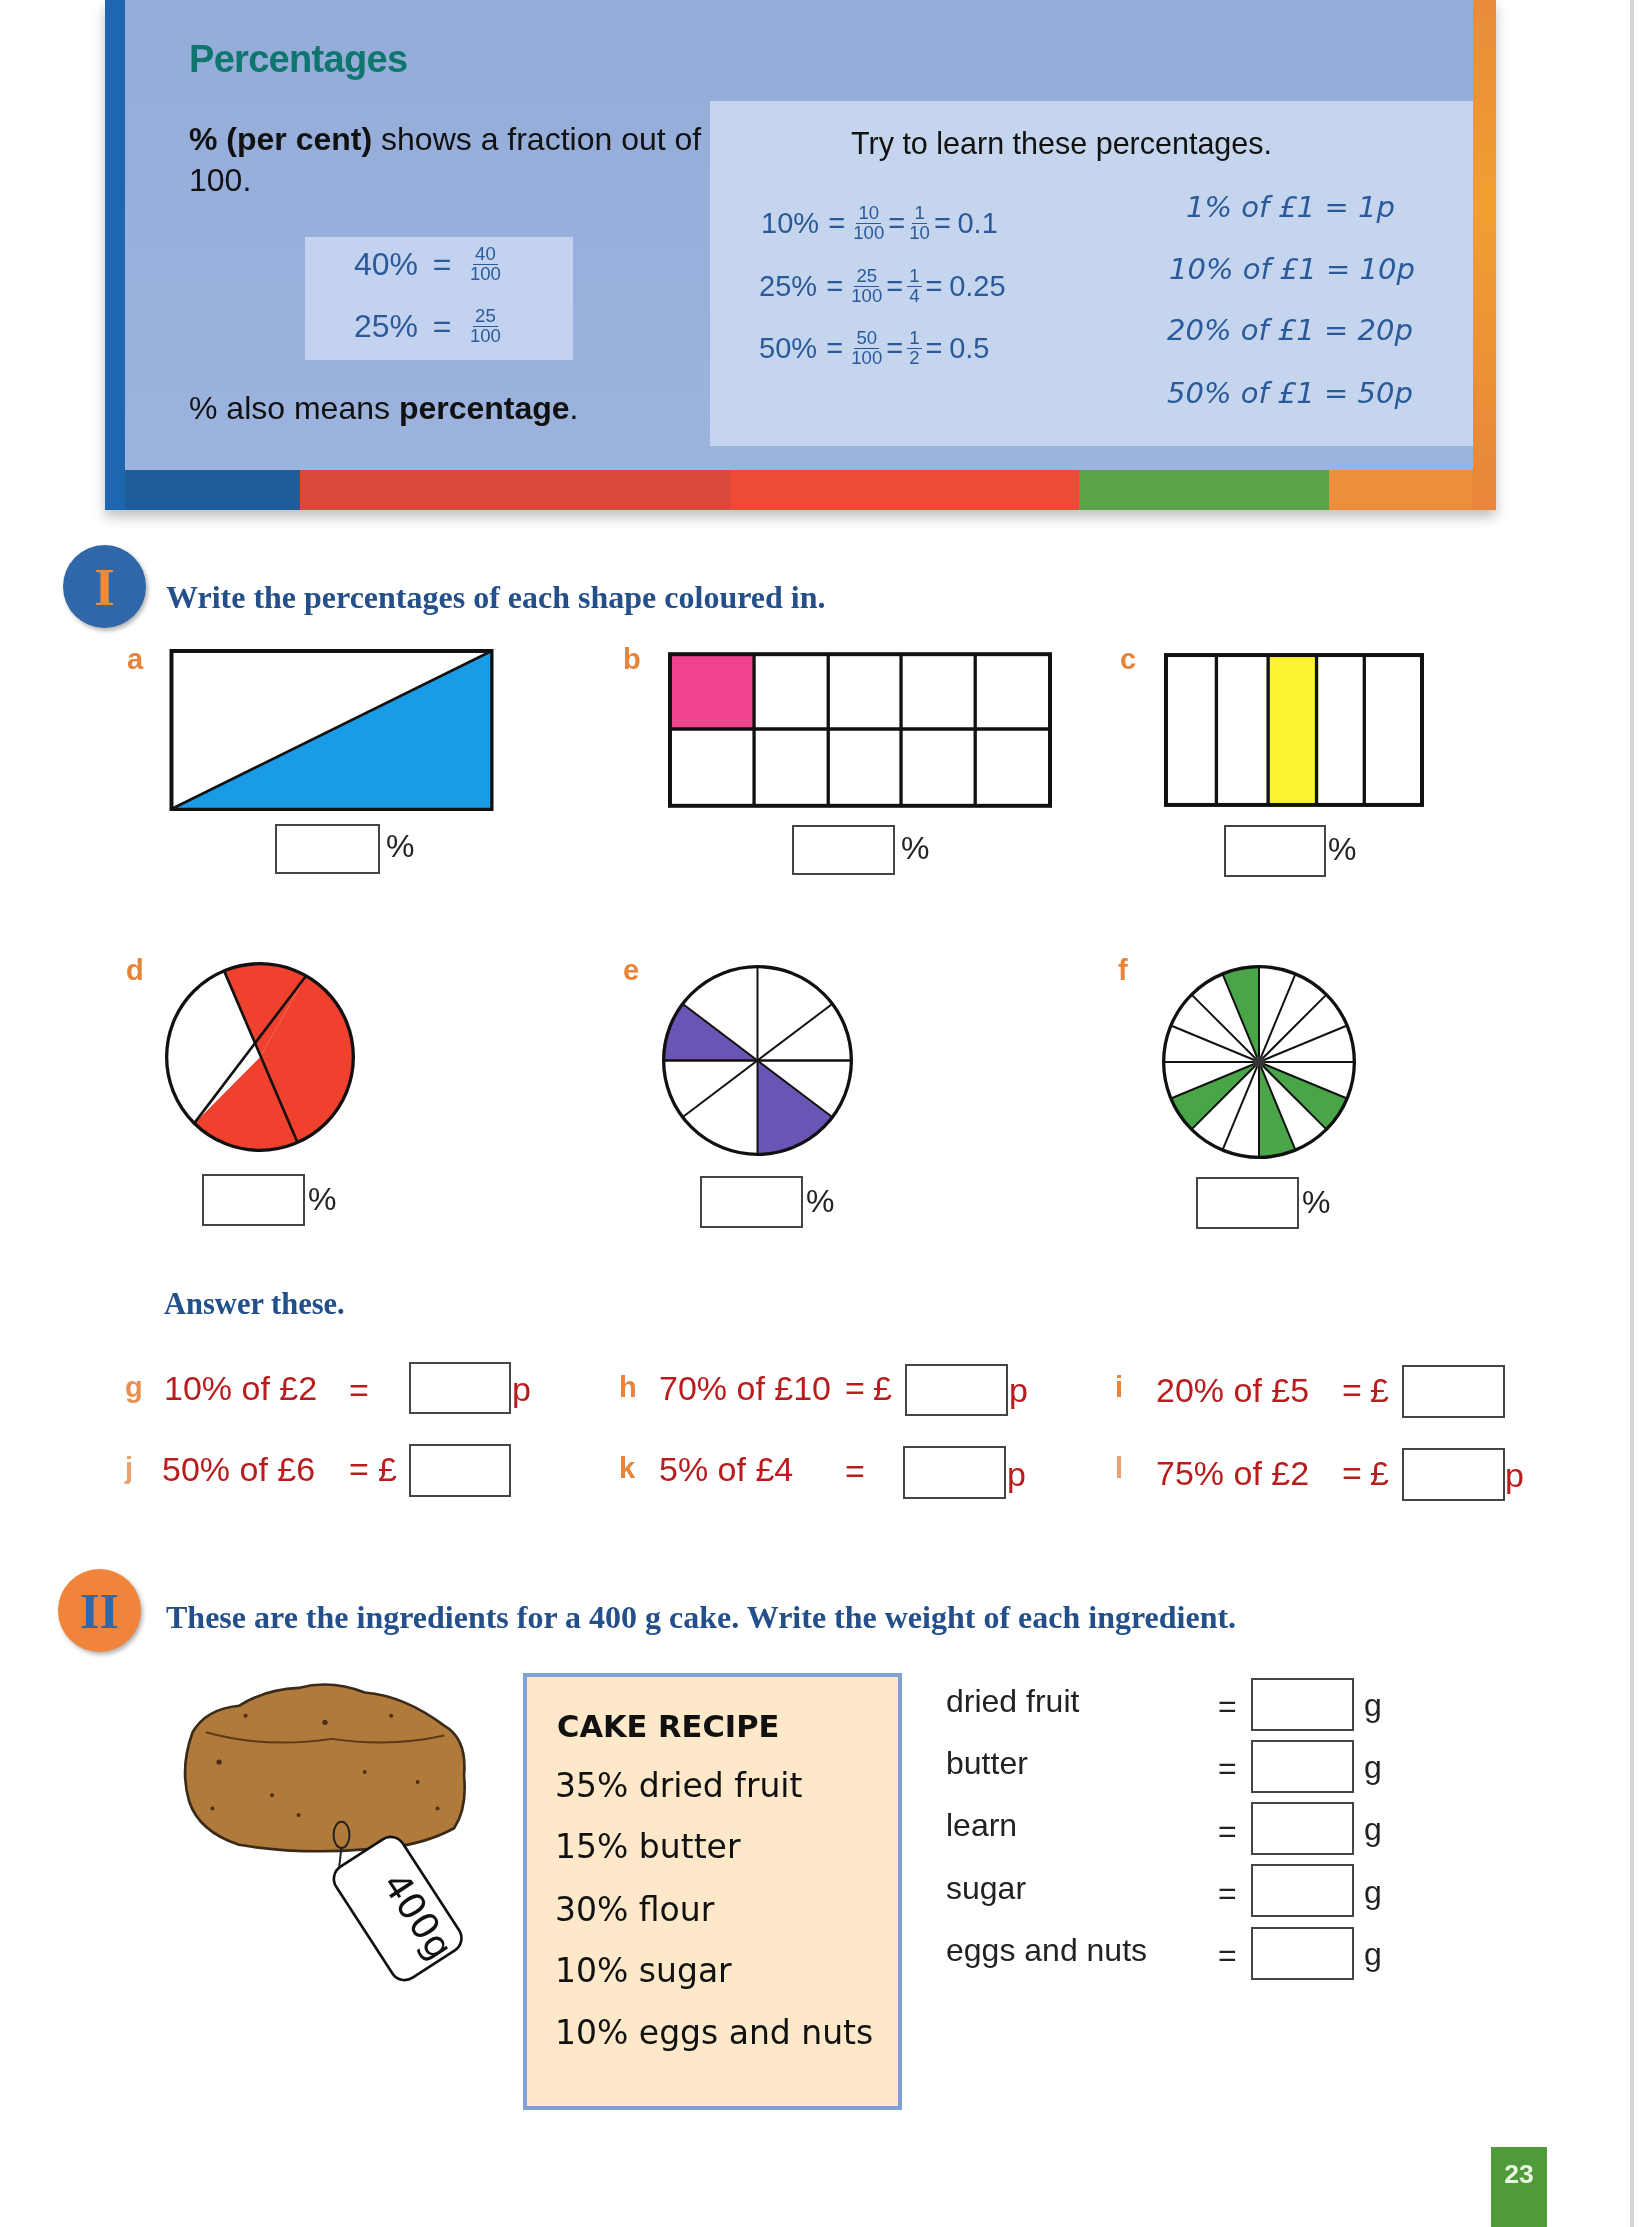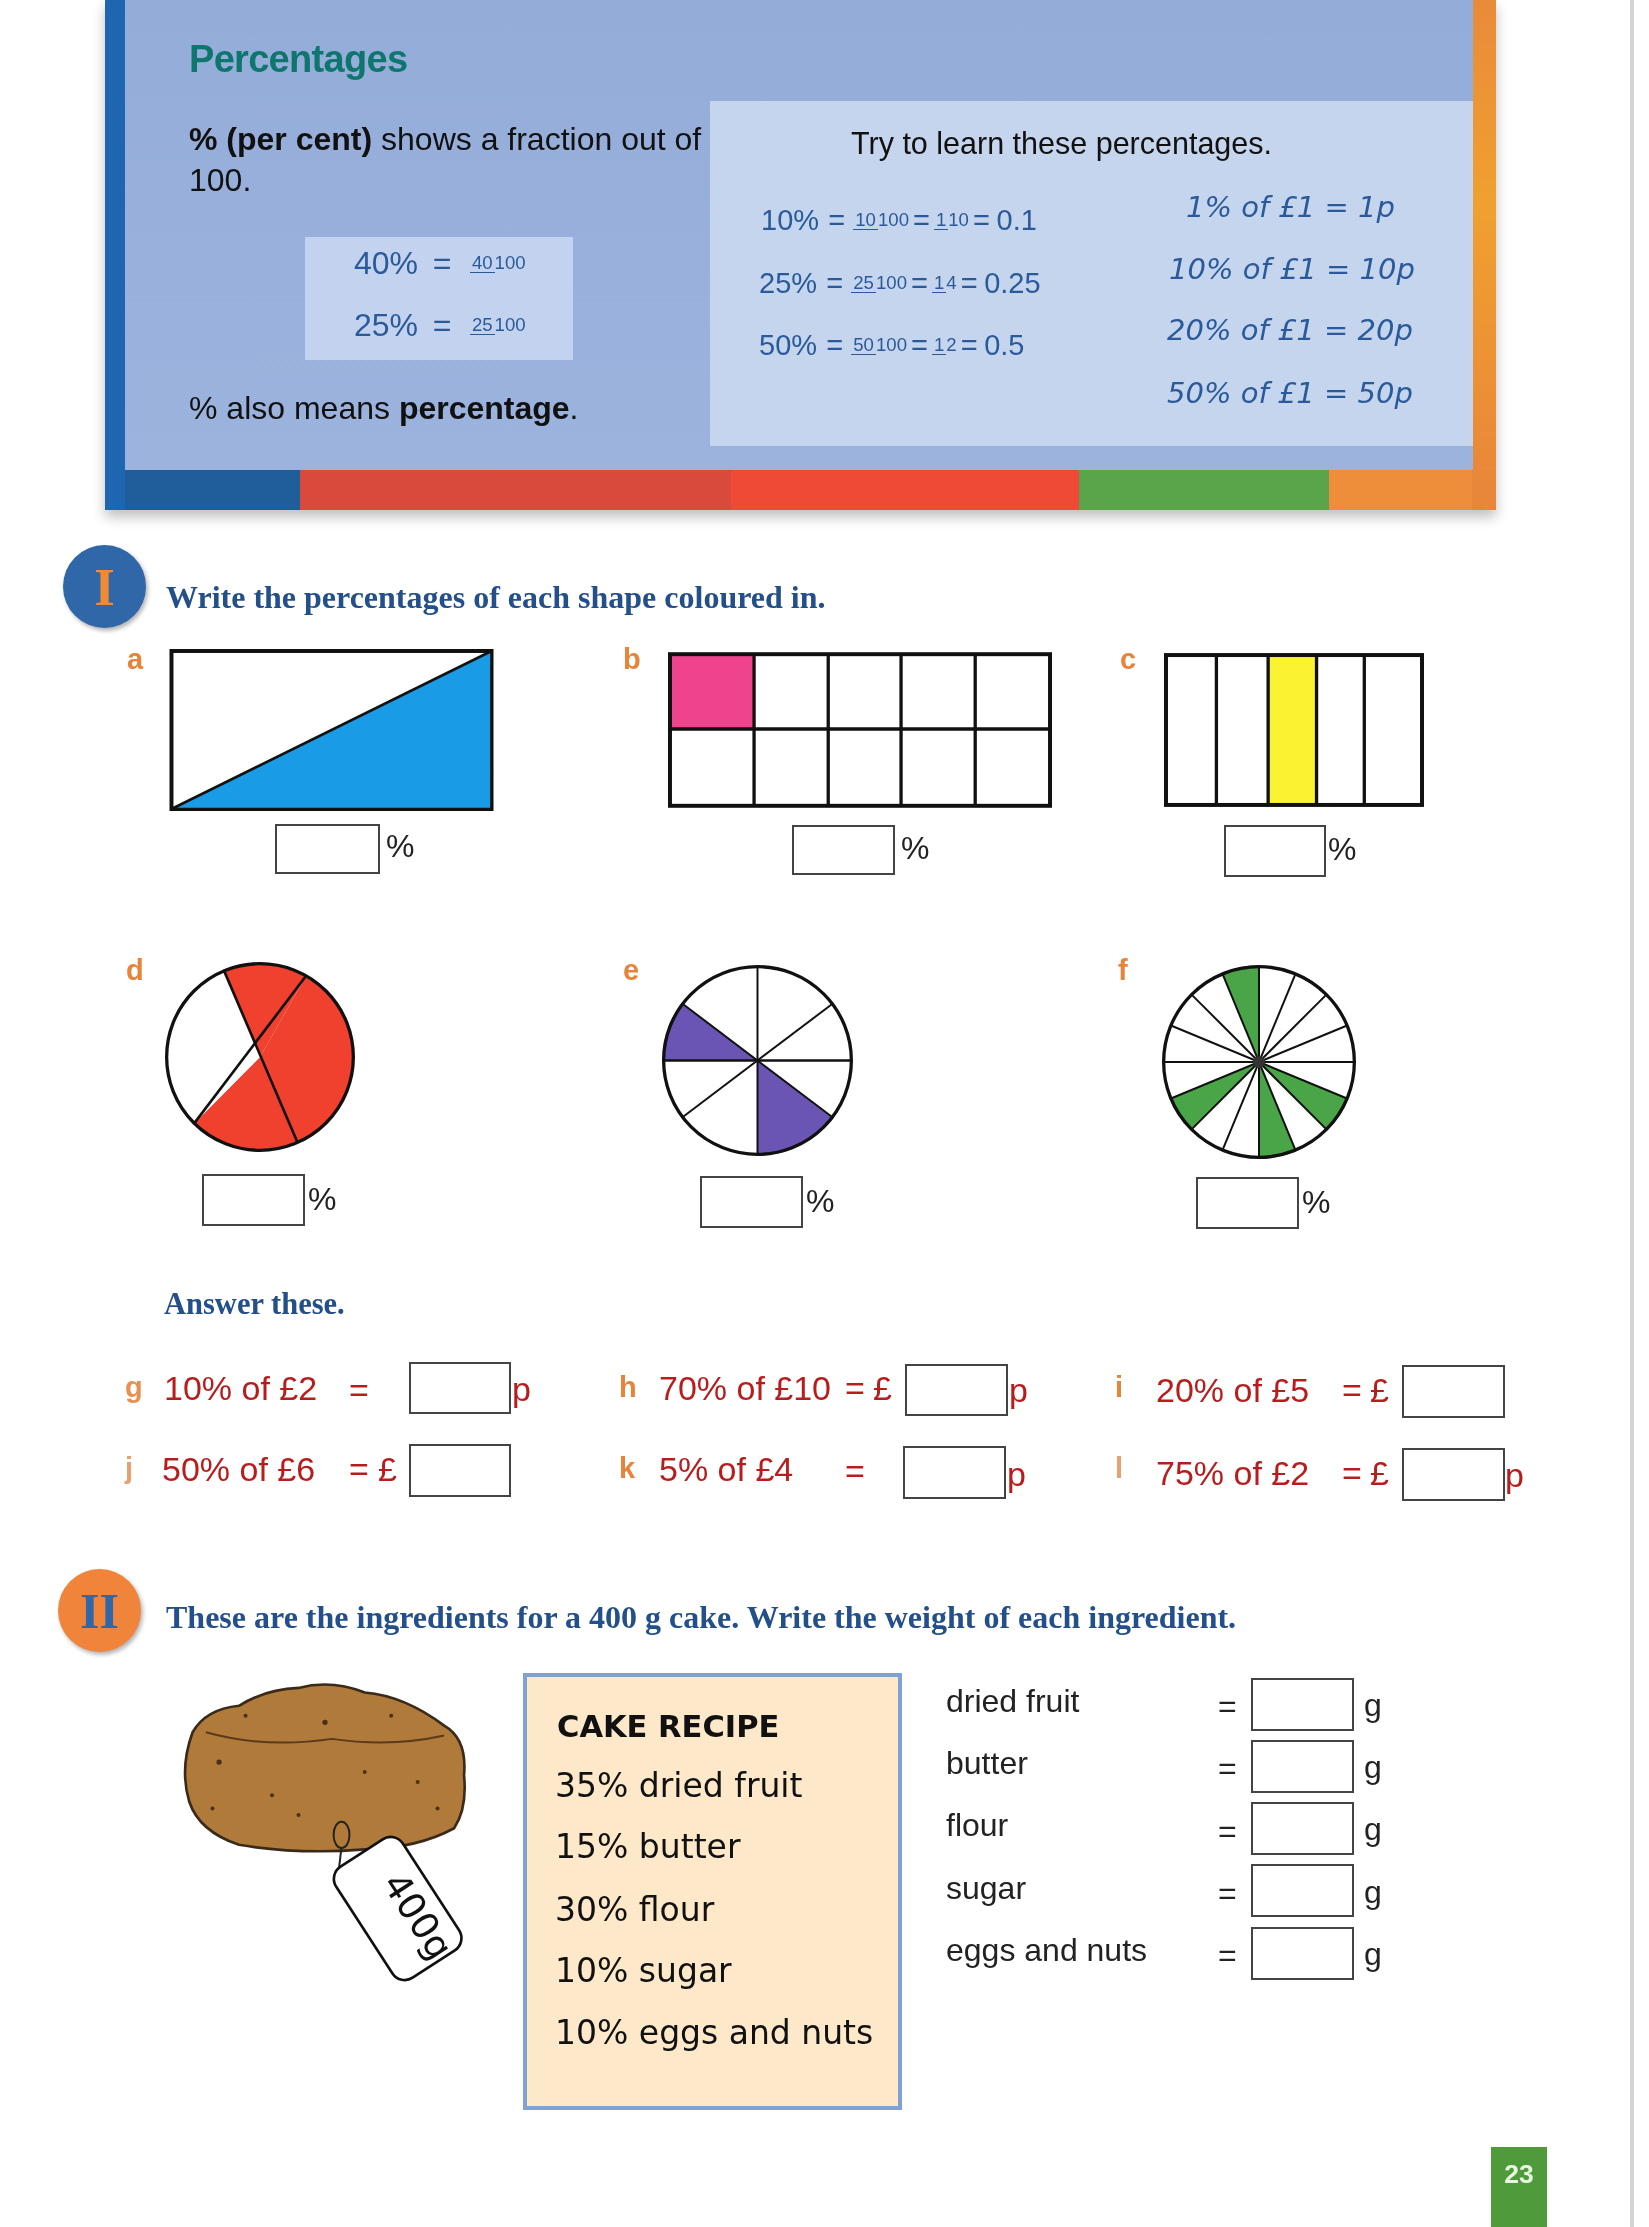--- a/index.html
+++ b/index.html
@@ -25,21 +25,21 @@
     left:189px; top:38px; font-size:38px; font-weight:bold; color:#0f766e; letter-spacing:-0.7px;
   }
   .intro {
     left:189px; top:119px; width:517px; font-size:32px; line-height:41px; color:#111;
   }
   .intro b { font-weight:bold; }
   .example-box {
     left:305px; top:237px; width:268px; height:123px; background:#c3d3ef;
   }
   .eq { color:#2a5a9a; font-size:32px; white-space:nowrap; display:flex; align-items:center; }
-  .frac { display:inline-flex; flex-direction:row; align-items:center; font-size:18.6px; line-height:18.6px; margin:0 4px; }
+  .frac { display:inline-flex; flex-direction:column; align-items:center; font-size:18.6px; line-height:18.6px; margin:0 4px; }
   .frac .num { border-bottom:1.3px solid #2a5a9a; padding:0 2px; }
   .also { left:189px; top:390px; font-size:32px; color:#111; }
 
   .learn-box {
     left:710px; top:101px; width:763px; height:345px; background:#c5d5ee;
   }
   .learn-title { left:851px; top:126px; font-size:30.5px; color:#111; }
   .money { color:#2a5a9a; font-size:29px; font-style:italic; font-family:"DejaVu Sans", sans-serif; white-space:nowrap; }
 
   
@@ -328,21 +328,21 @@
 <div class="abs ingredient" style="left:946px; top:1683px;">dried fruit</div>
 <div class="abs ingredient" style="left:1218px; top:1688px;">=</div>
 <div class="abs answer-box" style="left:1251px; top:1678px; width:99px; height:49px;"></div>
 <div class="abs ingredient" style="left:1364px; top:1687px;">g</div>
 
 <div class="abs ingredient" style="left:946px; top:1745px;">butter</div>
 <div class="abs ingredient" style="left:1218px; top:1750px;">=</div>
 <div class="abs answer-box" style="left:1251px; top:1740px; width:99px; height:49px;"></div>
 <div class="abs ingredient" style="left:1364px; top:1749px;">g</div>
 
-<div class="abs ingredient" style="left:946px; top:1807px;">flour</div>
+<div class="abs ingredient" style="left:946px; top:1807px;">learn</div>
 <div class="abs ingredient" style="left:1218px; top:1813px;">=</div>
 <div class="abs answer-box" style="left:1251px; top:1802px; width:99px; height:49px;"></div>
 <div class="abs ingredient" style="left:1364px; top:1811px;">g</div>
 
 <div class="abs ingredient" style="left:946px; top:1870px;">sugar</div>
 <div class="abs ingredient" style="left:1218px; top:1875px;">=</div>
 <div class="abs answer-box" style="left:1251px; top:1864px; width:99px; height:49px;"></div>
 <div class="abs ingredient" style="left:1364px; top:1874px;">g</div>
 
 <div class="abs ingredient" style="left:946px; top:1932px;">eggs and nuts</div>

